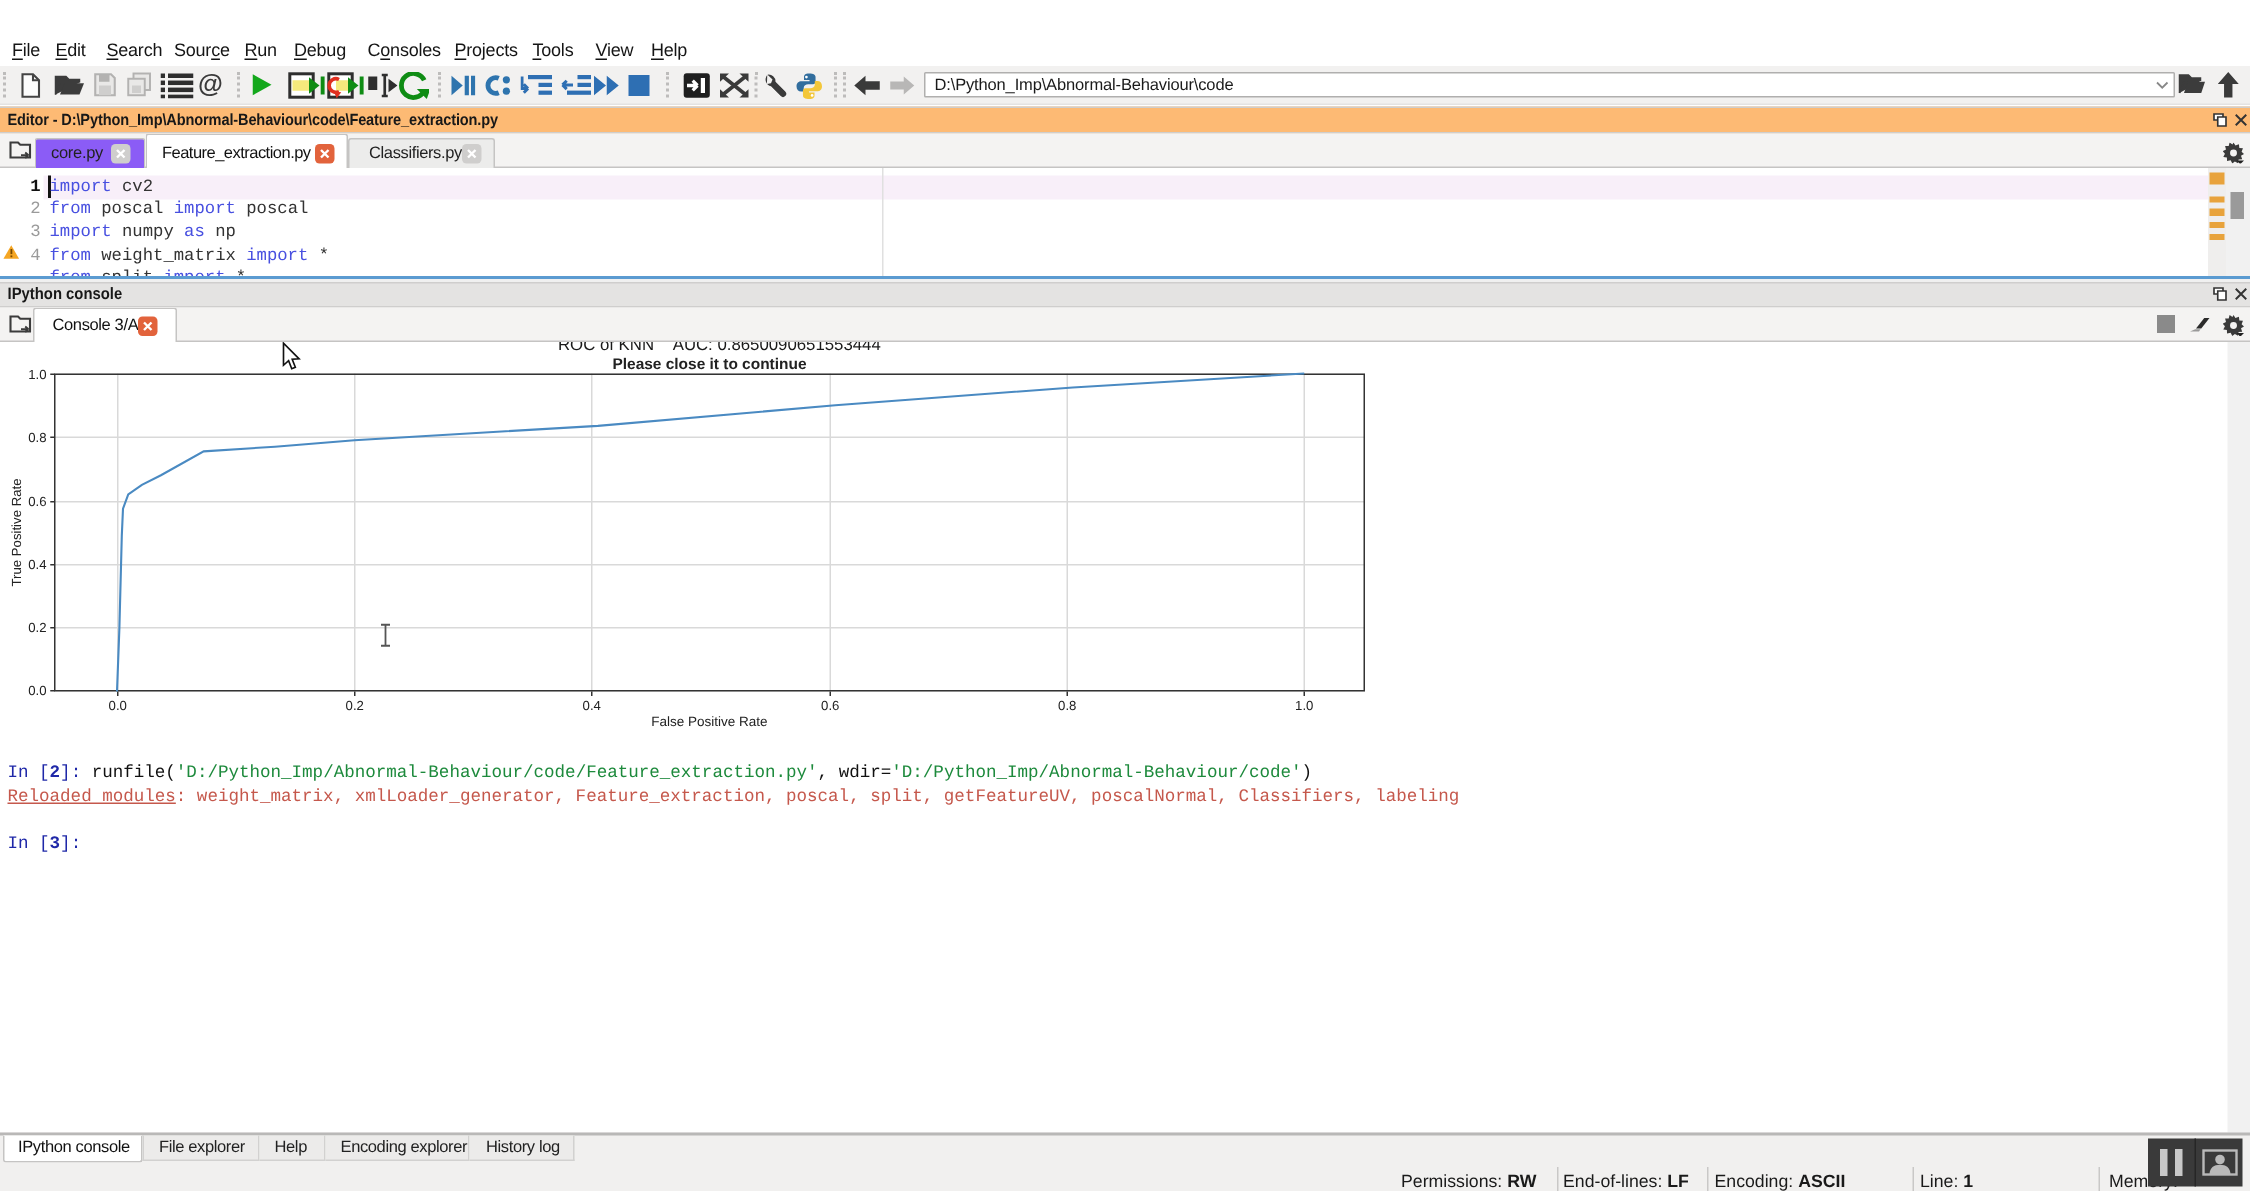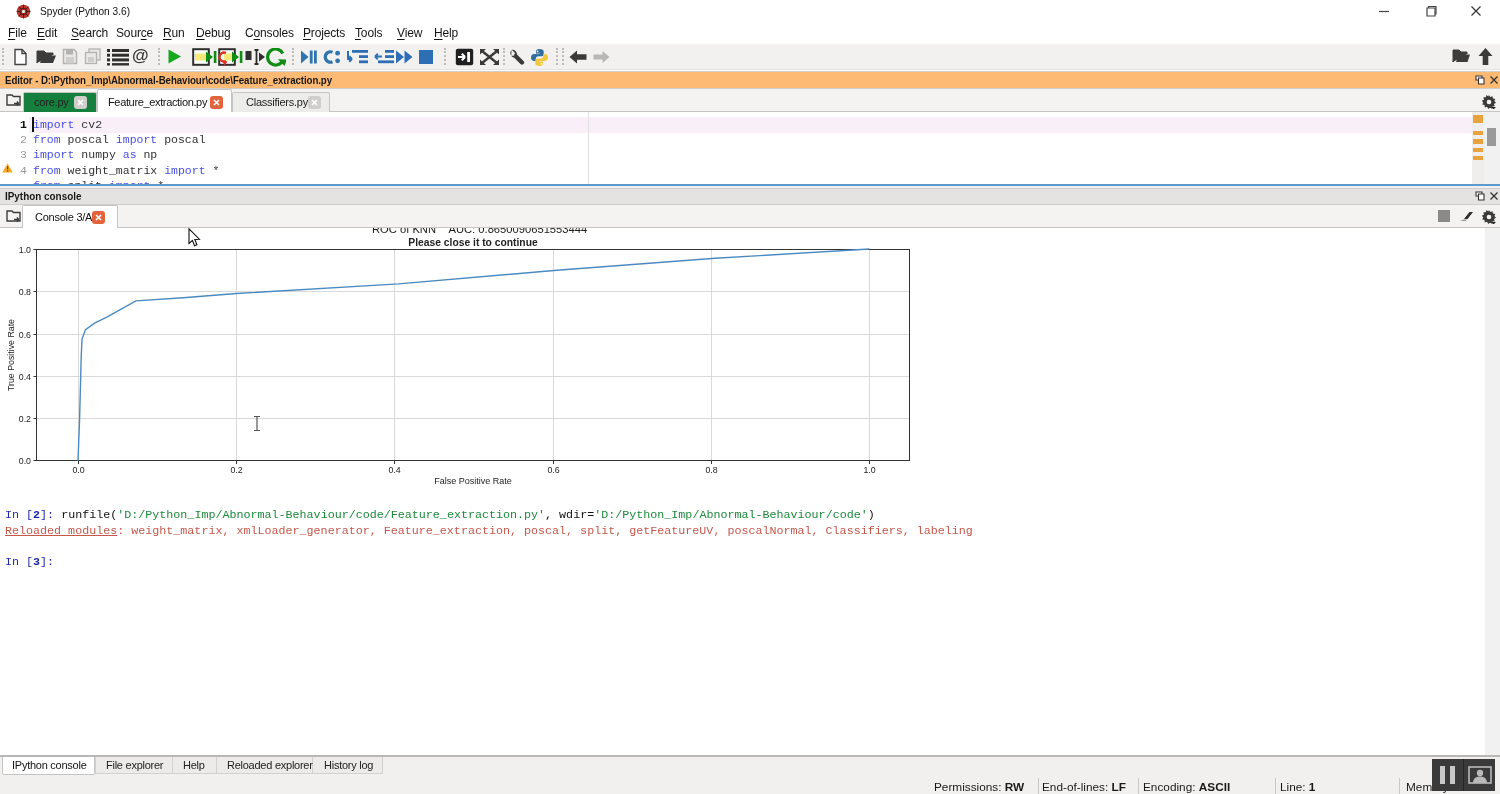--- a/index.html
+++ b/index.html
@@ -7,41 +7,20 @@
     font-family:"Liberation Sans", sans-serif; }
   .abs { position:absolute; }
   #page { position:relative; width:1500px; height:794px; background:#fff; }
   .mono { font-family:"Liberation Mono", monospace; }
   u { text-decoration:underline; text-underline-offset:2px; }
 </style>
 </head>
 <body>
 <div id="page">
 
-<div class="abs" style="left:0;top:0;width:1500px;height:22px;background:#ffffff;">
-  <svg class="abs" style="left:16px;top:4px;" width="15" height="15" viewBox="0 0 15 15">
-    <circle cx="7.5" cy="7.5" r="6.8" fill="#b6372c"></circle>
-    <g stroke="#5a1510" stroke-width="1" fill="none">
-      <circle cx="7.5" cy="7.5" r="3.2"></circle>
-      <path d="M7.5 .7 V14.3 M.7 7.5 H14.3 M2.7 2.7 L12.3 12.3 M12.3 2.7 L2.7 12.3"></path>
-    </g>
-    <circle cx="7.5" cy="7.5" r="1.7" fill="#e8e4e0"></circle>
-  </svg>
-  <div class="abs" style="left:40px;top:4.5px;font-size:11.5px;color:#101010;transform:scaleX(0.88);transform-origin:0 0;white-space:nowrap;">Spyder (Python 3.6)</div>
-  <svg class="abs" style="left:1377px;top:4px" width="14" height="14" viewBox="0 0 14 14">
-        <path d="M2 7.5 H12" stroke="#444" stroke-width="1.2"></path>
-      </svg>
-  <svg class="abs" style="left:1423px;top:4px" width="14" height="14" viewBox="0 0 14 14">
-        <path d="M4 4 H12 V12 H4 Z" fill="none" stroke="#444" stroke-width="1.2"></path>
-        <path d="M5.5 4 V2.5 H13 V10 H12" fill="none" stroke="#444" stroke-width="1.2"></path>
-      </svg>
-  <svg class="abs" style="left:1469px;top:4px" width="14" height="14" viewBox="0 0 14 14">
-        <path d="M2.5 2.5 L11.5 11.5 M11.5 2.5 L2.5 11.5" stroke="#333" stroke-width="1.2"></path>
-      </svg>
-</div>
 
 <div class="abs" style="left:0;top:22px;width:1500px;height:22px;background:#ffffff;font-size:12px;letter-spacing:-0.15px;color:#151515;">
   <span class="abs" style="left:8px;top:4px;"><u>F</u>ile</span>
   <span class="abs" style="left:37px;top:4px;"><u>E</u>dit</span>
   <span class="abs" style="left:71px;top:4px;"><u>S</u>earch</span>
   <span class="abs" style="left:116px;top:4px;">Sour<u>c</u>e</span>
   <span class="abs" style="left:163px;top:4px;"><u>R</u>un</span>
   <span class="abs" style="left:196px;top:4px;"><u>D</u>ebug</span>
   <span class="abs" style="left:245px;top:4px;">C<u>o</u>nsoles</span>
   <span class="abs" style="left:303px;top:4px;"><u>P</u>rojects</span>
@@ -196,20 +175,26 @@
       <div class="abs" style="left:562px;top:4px;width:0;height:17px;border-left:2px dotted #bdbcbb;"></div>
 
   <svg class="abs" style="left:568px;top:5px" width="20" height="16" viewBox="0 0 20 16">
         <path d="M1.5 8 L9 1.5 V5.2 H18.5 V10.8 H9 V14.5 Z" fill="#3a3a3a"></path>
       </svg>
 
   <svg class="abs" style="left:592px;top:5px" width="19" height="16" viewBox="0 0 19 16">
         <path d="M17.5 8 L10.5 2 V5.4 H1.5 V10.6 H10.5 V14 Z" fill="#b8b7b6"></path>
       </svg>
 
+  <div class="abs" style="left:616px;top:4px;width:834px;height:17px;background:#fff;border:1px solid #b0afae;border-radius:1px;">
+    <div class="abs" style="left:6px;top:2px;font-size:11px;letter-spacing:-0.1px;color:#1a1a1a;white-space:nowrap;">D:\Python_Imp\Abnormal-Behaviour\code</div>
+    <svg class="abs" style="left:820px;top:5px" width="9" height="6" viewBox="0 0 9 6">
+          <path d="M1 1 L4.5 4.5 L8 1" fill="none" stroke="#888" stroke-width="1.2"></path>
+        </svg>
+  </div>
 
   <svg class="abs" style="left:1452px;top:4px" width="19" height="16" viewBox="0 0 19 16">
         <path d="M1 14 V2 H7 L9 4 H15 V6" fill="#3c3c3c" stroke="#3c3c3c" stroke-width="1"></path>
         <path d="M4 14 L6.5 6.5 H18 L15.5 14 Z" fill="#3c3c3c"></path>
         <path d="M1 14 L4 6.5" stroke="#3c3c3c" stroke-width="1" fill="none"></path>
       </svg>
 
   <svg class="abs" style="left:1477px;top:3px" width="17" height="19" viewBox="0 0 17 19">
         <path d="M8.5 1 L15.5 9 H11.3 V18 H5.7 V9 H1.5 Z" fill="#3a3a3a"></path>
       </svg>
@@ -225,21 +210,21 @@
       </svg>
 </div>
 
 <div class="abs" id="edtabs" style="left:0;top:89px;width:1500px;height:23px;background:#f4f3f2;border-bottom:1px solid #c5c4c3;">
 
   <svg class="abs" style="left:6px;top:4px" width="16" height="14" viewBox="0 0 16 14">
         <path d="M1 12 V2 H6 L7.5 3.5 H14 V12 Z" fill="none" stroke="#3c3c3c" stroke-width="1.4"></path>
         <path d="M8 10.5 H13 M13 10.5 L10.8 8.6 M13 10.5 L10.8 12.4" stroke="#3c3c3c" stroke-width="1.3" fill="none"></path>
       </svg>
 
-  <div class="abs" style="left:23px;top:3px;width:74px;height:20px;background:#15803d;border:1px solid #c5c4c3;border-bottom:none;border-radius:2px 2px 0 0;padding-left:17px;">
+  <div class="abs" style="left:23px;top:3px;width:74px;height:20px;background:#8b5cf6;border:1px solid #c5c4c3;border-bottom:none;border-radius:2px 2px 0 0;padding-left:17px;">
     <span class="abs" style="left:10px;top:3px;font-size:11px;letter-spacing:-0.2px;color:#222;white-space:nowrap;">core.py</span>
     <span class="abs" style="left:50px;top:3px;width:13px;height:13px;background:#cfcecd;border-radius:3px;"></span>
     <svg class="abs" style="left:53px;top:6px" width="7" height="7" viewBox="0 0 7 7">
           <path d="M1 1 L6 6 M6 1 L1 6" stroke="#fff" stroke-width="1.6"></path>
         </svg>
   </div>
 
   <div class="abs" style="left:97px;top:0;width:135px;height:24px;background:#fff;border:1px solid #c5c4c3;border-bottom:none;border-radius:2px 2px 0 0;">
     <span class="abs" style="left:10px;top:5.5px;font-size:11px;letter-spacing:-0.35px;color:#111;white-space:nowrap;">Feature_extraction.py</span>
     <span class="abs" style="left:112px;top:5.5px;width:13px;height:13px;background:#e2633c;border-radius:3px;"></span>
@@ -399,21 +384,21 @@
   <div class="abs" style="left:2px;top:0;width:93px;height:18px;background:#fff;border:1px solid #c5c4c3;border-top:none;border-radius:0 0 2px 2px;">
     <span class="abs" style="left:9px;top:2px;font-size:11px;letter-spacing:-0.25px;color:#111;white-space:nowrap;">IPython console</span>
   </div>
   <div class="abs" style="left:95px;top:0;width:78px;height:17px;background:#ecebea;border:1px solid #d2d1d0;border-top:none;">
     <span class="abs" style="left:10px;top:2px;font-size:11px;letter-spacing:-0.25px;color:#222;white-space:nowrap;">File explorer</span>
   </div>
   <div class="abs" style="left:173px;top:0;width:44px;height:17px;background:#ecebea;border:1px solid #d2d1d0;border-top:none;border-left:none;">
     <span class="abs" style="left:10px;top:2px;font-size:11px;letter-spacing:-0.25px;color:#222;white-space:nowrap;">Help</span>
   </div>
   <div class="abs" style="left:217px;top:0;width:96px;height:17px;background:#ecebea;border:1px solid #d2d1d0;border-top:none;border-left:none;">
-    <span class="abs" style="left:10px;top:2px;font-size:11px;letter-spacing:-0.25px;color:#222;white-space:nowrap;">Reloaded explorer</span>
+    <span class="abs" style="left:10px;top:2px;font-size:11px;letter-spacing:-0.25px;color:#222;white-space:nowrap;">Encoding explorer</span>
   </div>
   <div class="abs" style="left:313px;top:0;width:70px;height:17px;background:#ecebea;border:1px solid #d2d1d0;border-top:none;border-left:none;">
     <span class="abs" style="left:11px;top:2px;font-size:11px;letter-spacing:-0.25px;color:#222;white-space:nowrap;">History log</span>
   </div>
 
   <div class="abs" style="left:0;top:23px;width:1500px;height:15px;font-size:11.8px;color:#1a1a1a;">
     <span class="abs" style="left:934px;top:0;white-space:nowrap;">Permissions: <b>RW</b></span>
     <span class="abs" style="left:1038px;top:-2px;width:1px;height:17px;background:#c9c8c7;"></span>
     <span class="abs" style="left:1042px;top:0;white-space:nowrap;">End-of-lines: <b>LF</b></span>
     <span class="abs" style="left:1138px;top:-2px;width:1px;height:17px;background:#c9c8c7;"></span>

